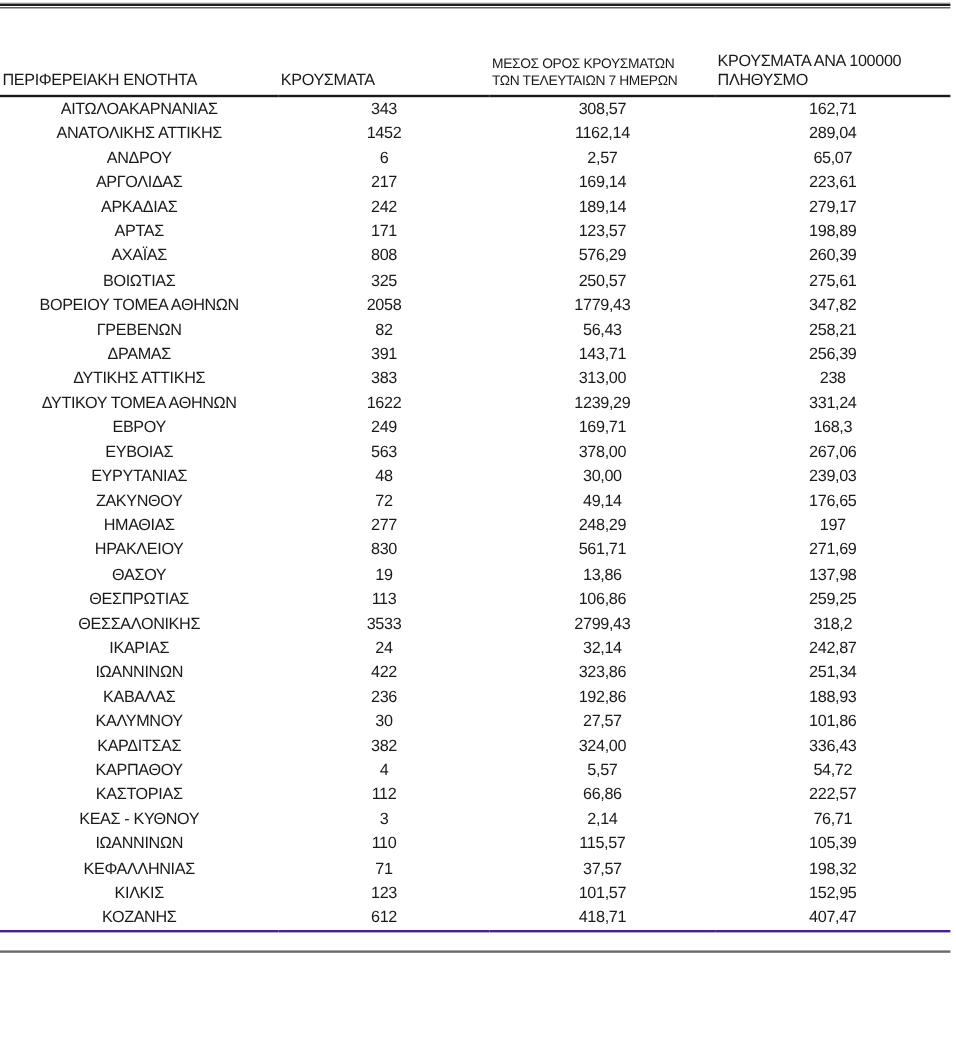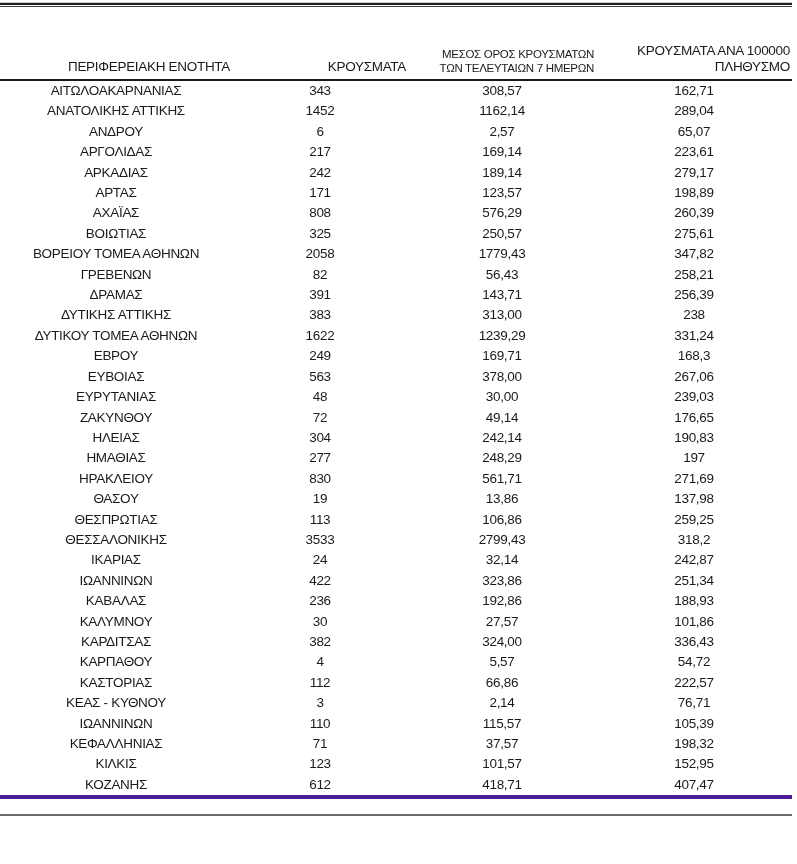--- a/index.html
+++ b/index.html
@@ -31,21 +31,21 @@
     table-layout: fixed;
   }
   col.c1 { width: 232px; }
   col.c2 { width: 176px; }
   col.c3 { width: 188px; }
   col.c4 { width: 196px; }
 
   thead th {
     height: 68px;
     vertical-align: bottom;
-    text-align: right;
+    text-align: left;
     font-weight: normal;
     font-size: 13.5px;
     line-height: 16px;
     letter-spacing: -0.3px;
     white-space: pre-line;
     padding: 0 2px 4px 2px;
     border-bottom: 2px solid #1a1a1a;
   }
   thead th.small-header {
     font-size: 11.5px;
@@ -57,21 +57,21 @@
     line-height: 20.4px;
     text-align: center;
     vertical-align: middle;
     font-size: 13.5px;
     letter-spacing: -0.3px;
     padding: 0 2px;
     white-space: nowrap;
     overflow: hidden;
   }
   tbody tr:last-child td {
-    border-bottom: 4px solid #4c1d95;
+    border-bottom: 2px solid #4c1d95;
   }
   .rule-bottom {
     width: 792px;
     height: 2px;
     background: #6a6a6a;
     margin-top: 15px;
   }
 </style>
 </head>
 <body>
@@ -199,26 +199,20 @@
           <td>30,00</td>
           <td>239,03</td>
         </tr>
         <tr>
           <td>ΖΑΚΥΝΘΟΥ</td>
           <td>72</td>
           <td>49,14</td>
           <td>176,65</td>
         </tr>
         <tr>
-          <td>ΗΛΕΙΑΣ</td>
-          <td>304</td>
-          <td>242,14</td>
-          <td>190,83</td>
-        </tr>
-        <tr>
           <td>ΗΜΑΘΙΑΣ</td>
           <td>277</td>
           <td>248,29</td>
           <td>197</td>
         </tr>
         <tr>
           <td>ΗΡΑΚΛΕΙΟΥ</td>
           <td>830</td>
           <td>561,71</td>
           <td>271,69</td>

